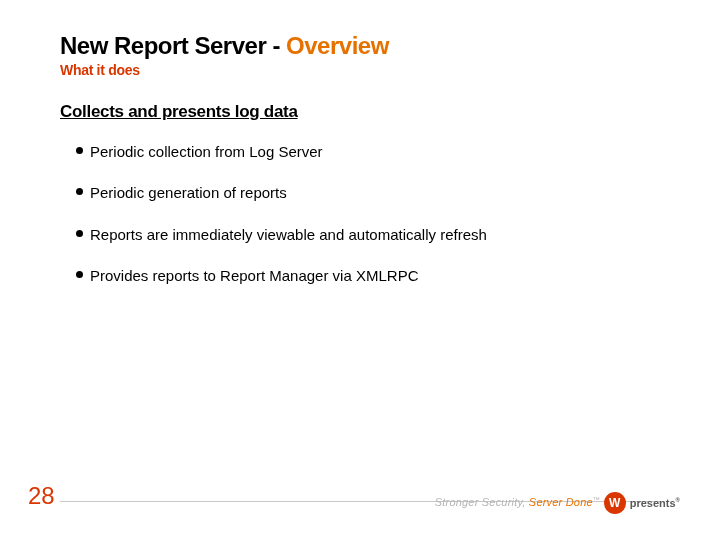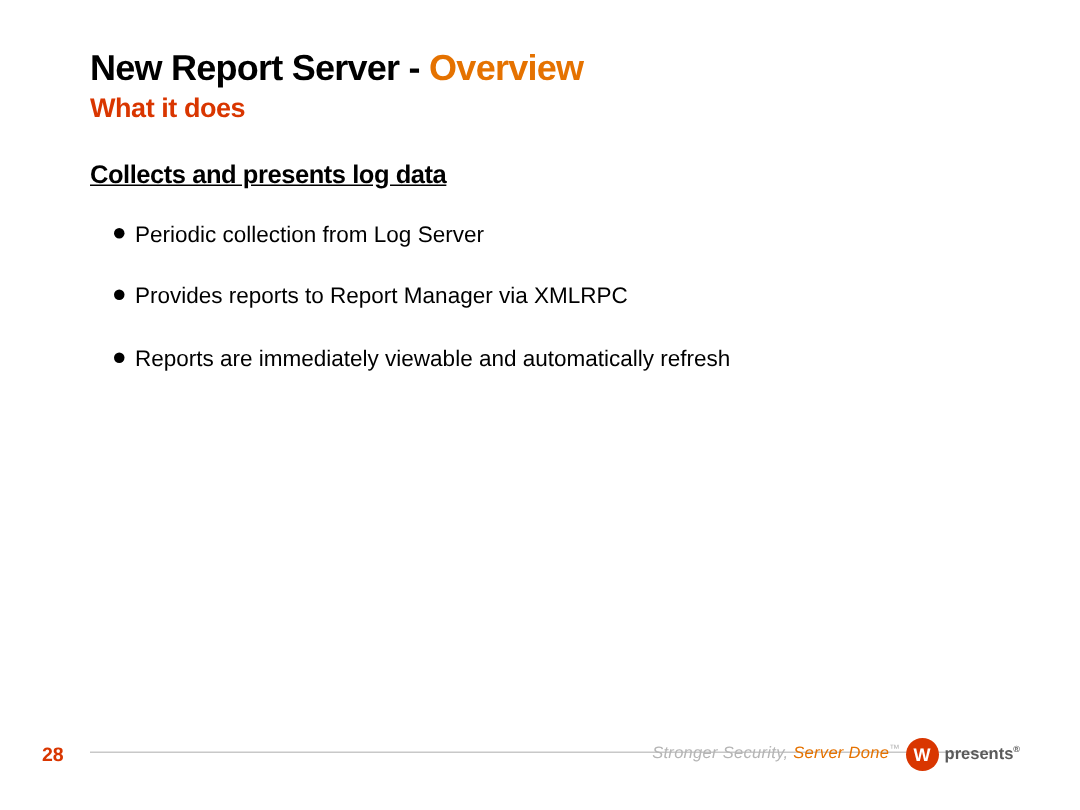--- a/index.html
+++ b/index.html
@@ -2,29 +2,29 @@
 <html><head>
 <meta charset="utf-8">
 <style>
   * { margin: 0; padding: 0; box-sizing: border-box; }
   html, body { width: 720px; height: 540px; font-family: Arial, Helvetica, sans-serif; background: #fff; color: #000; }
   .slide { position: relative; width: 720px; height: 536px; }
   .header { padding: 32px 0 0 60px; }
   .title-line { font-size: 24px; font-weight: 900; letter-spacing: -0.5px; }
   .title-black { color: #000; }
   .title-orange { color: #e57200; }
-  .subtitle { color: #d93600; font-size: 18px; font-weight: 900; margin-top: 2px; letter-spacing: -0.3px; }
+  .subtitle { color: #d93600; font-size: 14px; font-weight: 900; margin-top: 2px; letter-spacing: -0.3px; }
   .content { padding: 24px 40px 0 60px; }
   .section-head { font-size: 17px; font-weight: 900; letter-spacing: -0.3px; margin-bottom: 8px; text-decoration: underline; }
   .bullets { list-style: none; padding-left: 30px; }
   .bullets li { position: relative; font-size: 15px; line-height: 1.55; margin: 18px 0; }
   .bullets li::before { content: ""; position: absolute; left: -14px; top: 7px; width: 7px; height: 7px; border-radius: 50%; background: #000; }
   .footer { position: absolute; left: 0; right: 0; bottom: 24px; }
   .footer-rule { border: none; border-top: 1px solid #c8c8c8; margin: 0 60px 10px 60px; }
-  .page-num { position: absolute; left: 28px; bottom: 2px; color: #d93600; font-weight: 700; font-size: 13px; }
+  .page-num { position: absolute; left: 28px; bottom: 2px; color: #d93600; font-weight: 400; font-size: 24px; }
   .tagline { position: absolute; right: 120px; bottom: 4px; font-size: 11px; color: #b5b5b5; font-style: italic; letter-spacing: 0.2px; }
   .tagline .orange { color: #e57200; font-style: italic; }
   .tagline sup { font-size: 7px; vertical-align: top; }
   .logo { position: absolute; right: 40px; bottom: -2px; display: flex; align-items: center; gap: 4px; }
   .logo-circle { width: 22px; height: 22px; border-radius: 50%; background: #d93600; display: flex; align-items: center; justify-content: center; color: #fff; font-weight: 900; font-size: 12px; line-height: 1; }
   .logo-name { font-size: 11px; color: #5a5a5a; font-weight: 600; }
   .logo-name sup { font-size: 6px; }
 </style>
 </head>
 <body>
@@ -35,22 +35,23 @@
     <div class="title-line">
       <span class="title-black">New Report Server - </span><span class="title-orange">Overview</span>
     </div>
     <div class="subtitle">What it does</div>
   </div>
 
   <div class="content">
     <div class="section-head">Collects and presents log data</div>
     <ul class="bullets">
       <li>Periodic collection from Log Server</li>
+      <li>Periodic generation of reports</li>
+      <li>Reports are immediately viewable and automatically refresh</li>
       <li>Provides reports to Report Manager via XMLRPC</li>
-      <li>Reports are immediately viewable and automatically refresh</li>
     </ul>
   </div>
 
   <div class="footer">
     <hr class="footer-rule">
     <div class="page-num">28</div>
     <div class="tagline">
       <span>Stronger Security, </span><span class="orange">Server Done</span><sup>™</sup>
     </div>
     <div class="logo">

